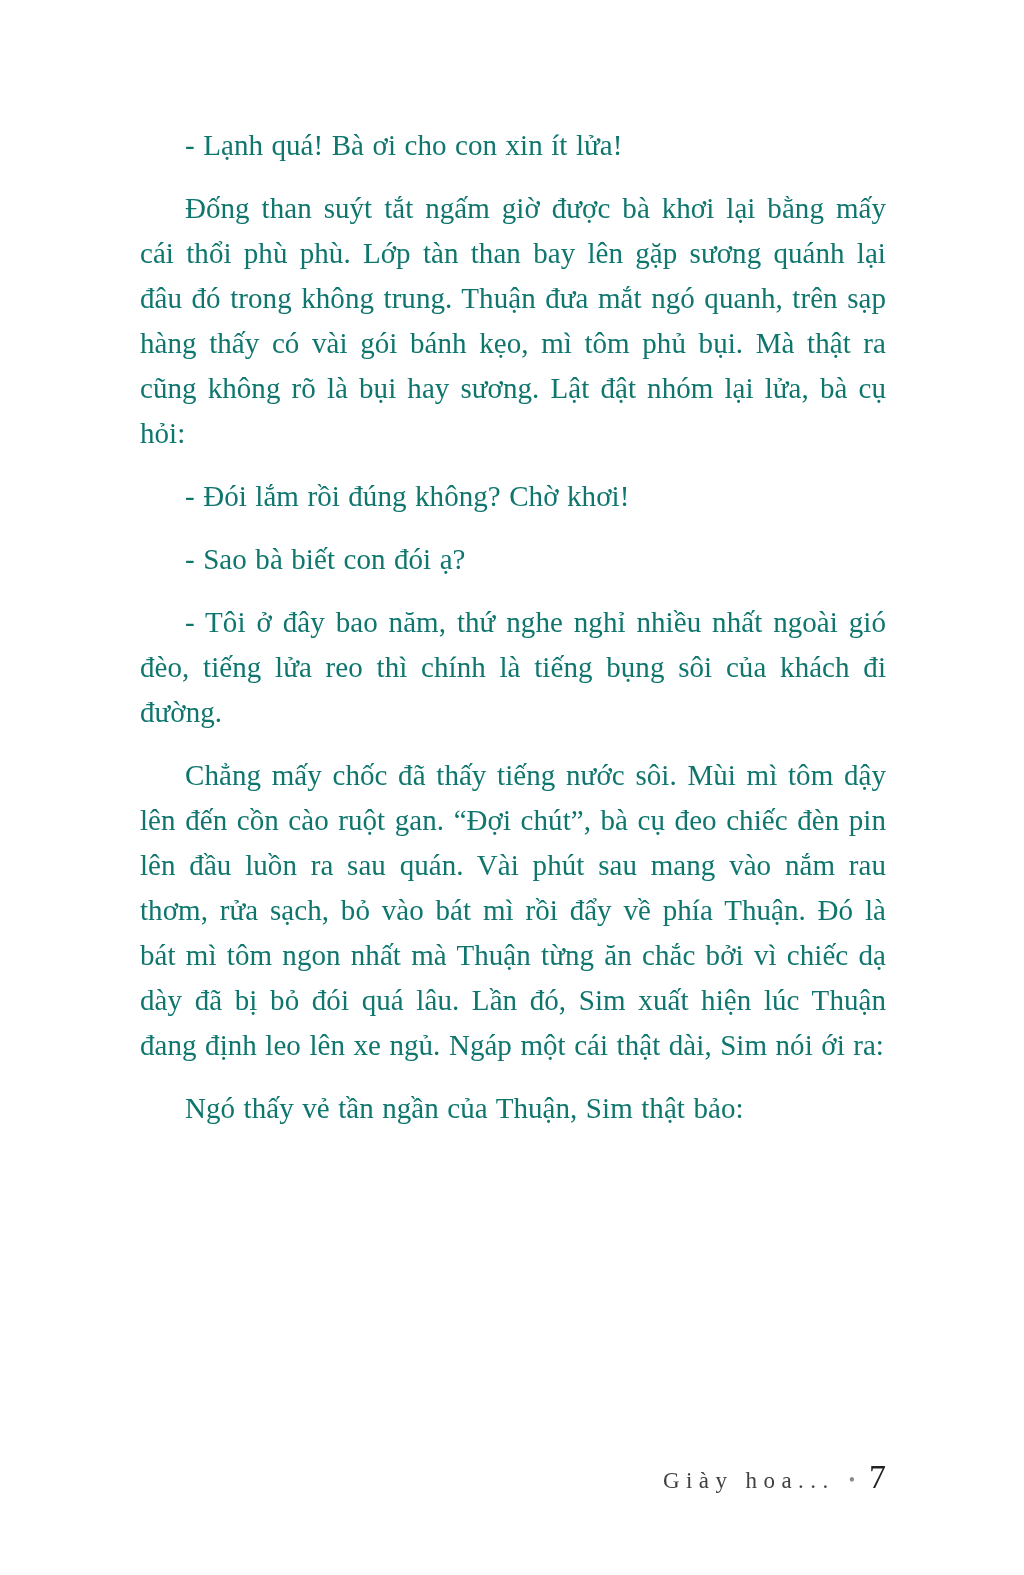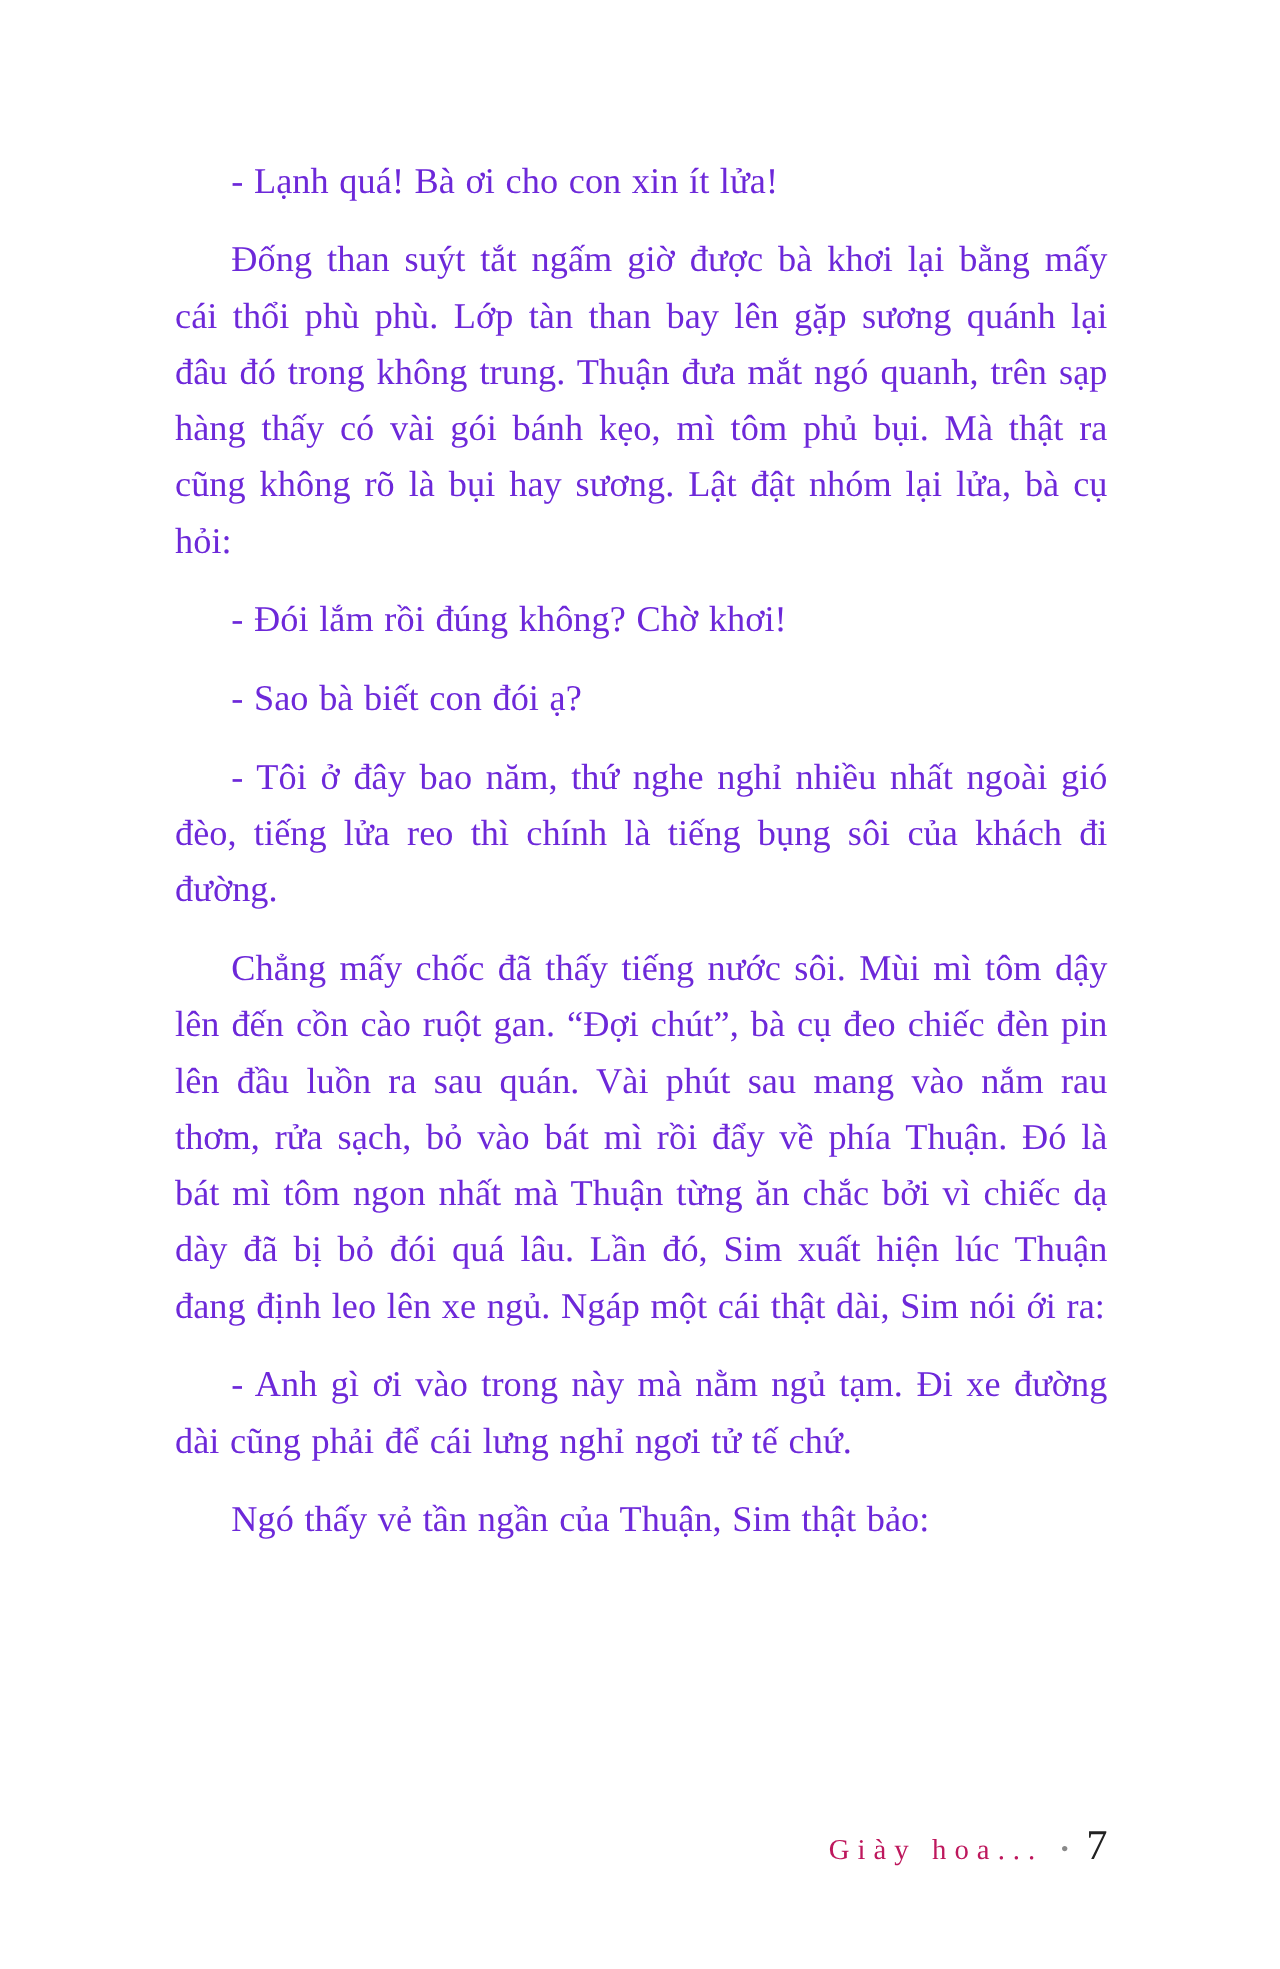--- a/index.html
+++ b/index.html
@@ -21,40 +21,40 @@
     left: 140px;
     top: 123px;
     width: 746px;
   }
   .para {
     margin: 18px 0 0 0;
     font-size: 29px;
     line-height: 45px;
     text-align: justify;
     text-indent: 45px;
-    color: #6d28d9;
+    color: #0f766e;
     letter-spacing: 0.002em;
     word-spacing: 0.04em;
   }
   .para:first-child {
     margin-top: 0;
   }
   .footer {
     position: absolute;
     right: 138px;
     top: 1458px;
     display: flex;
     align-items: baseline;
     gap: 14px;
     white-space: nowrap;
   }
   .running-title {
     font-size: 23px;
     letter-spacing: 0.28em;
-    color: #be185d;
+    color: #404040;
   }
   .sep-dot {
     font-size: 18px;
     color: #8a8a8a;
     transform: translateY(-2px);
   }
   .page-number {
     font-size: 34px;
     color: #222222;
   }
@@ -63,21 +63,20 @@
 <body>
 
 <div class="page">
   <div class="text-block">
     <p class="para">- Lạnh quá! Bà ơi cho con xin ít lửa!</p>
     <p class="para">Đống than suýt tắt ngấm giờ được bà khơi lại bằng mấy cái thổi phù phù. Lớp tàn than bay lên gặp sương quánh lại đâu đó trong không trung. Thuận đưa mắt ngó quanh, trên sạp hàng thấy có vài gói bánh kẹo, mì tôm phủ bụi. Mà thật ra cũng không rõ là bụi hay sương. Lật đật nhóm lại lửa, bà cụ hỏi:</p>
     <p class="para">- Đói lắm rồi đúng không? Chờ khơi!</p>
     <p class="para">- Sao bà biết con đói ạ?</p>
     <p class="para">- Tôi ở đây bao năm, thứ nghe nghỉ nhiều nhất ngoài gió đèo, tiếng lửa reo thì chính là tiếng bụng sôi của khách đi đường.</p>
     <p class="para">Chẳng mấy chốc đã thấy tiếng nước sôi. Mùi mì tôm dậy lên đến cồn cào ruột gan. “Đợi chút”, bà cụ đeo chiếc đèn pin lên đầu luồn ra sau quán. Vài phút sau mang vào nắm rau thơm, rửa sạch, bỏ vào bát mì rồi đẩy về phía Thuận. Đó là bát mì tôm ngon nhất mà Thuận từng ăn chắc bởi vì chiếc dạ dày đã bị bỏ đói quá lâu. Lần đó, Sim xuất hiện lúc Thuận đang định leo lên xe ngủ. Ngáp một cái thật dài, Sim nói ới ra:</p>
-    <p class="para">- Anh gì ơi vào trong này mà nằm ngủ tạm. Đi xe đường dài cũng phải để cái lưng nghỉ ngơi tử tế chứ.</p>
     <p class="para">Ngó thấy vẻ tần ngần của Thuận, Sim thật bảo:</p>
   </div>
 
   <div class="footer">
     <span class="running-title">Giày hoa...</span>
     <span class="sep-dot">•</span>
     <span class="page-number">7</span>
   </div>
 </div>
 

